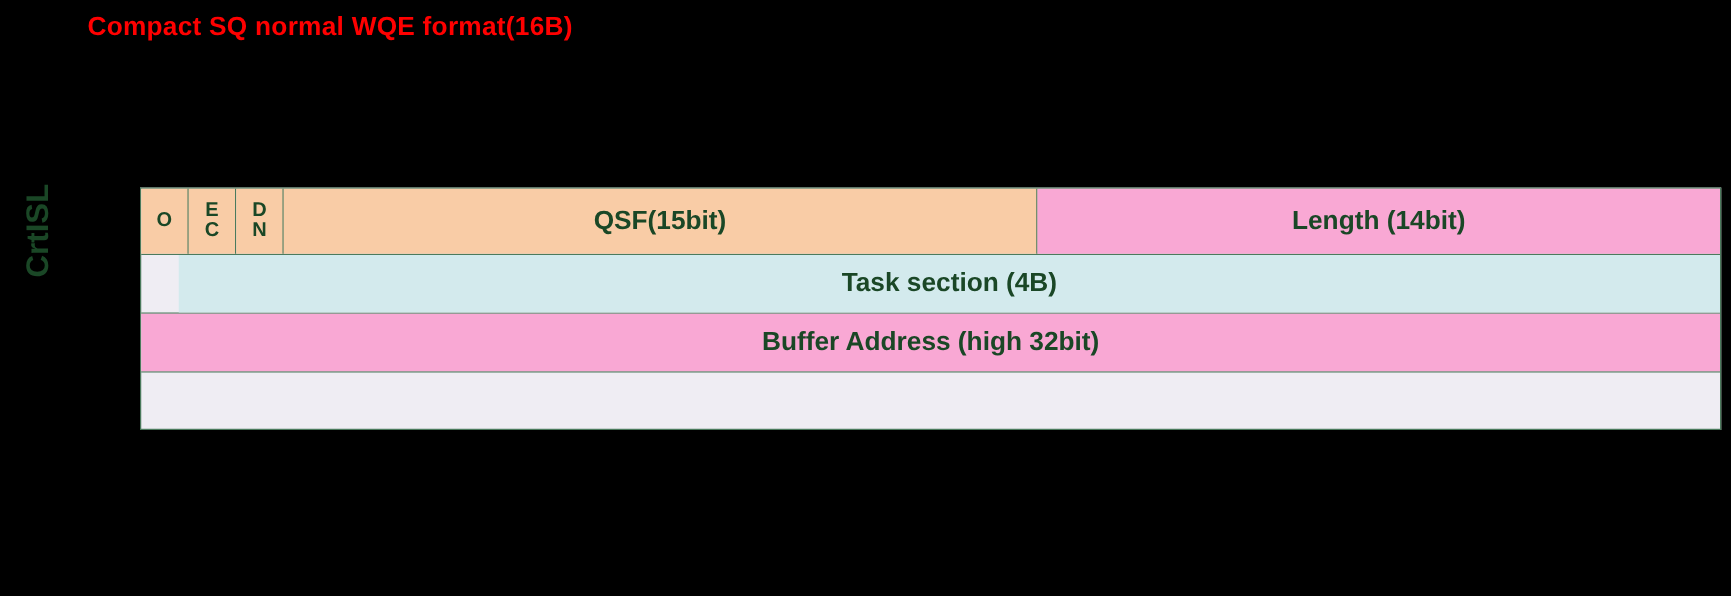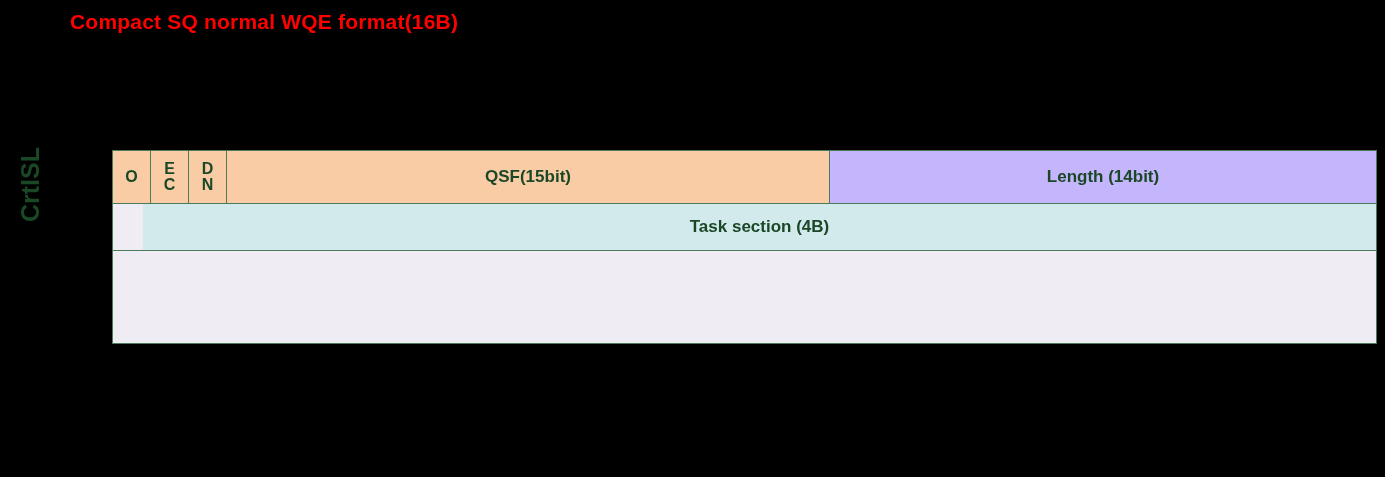--- a/index.html
+++ b/index.html
@@ -70,31 +70,31 @@
 
   .wqe-row.row-1 { border-bottom: 1px solid #4B7A5C; }
   .wqe-row.row-2 { border-bottom: 1px solid #4B7A5C; }
   .wqe-row.row-3 { border-bottom: 1px solid #4B7A5C; }
 
   .cell {
     box-sizing: border-box;
     display: flex;
     align-items: center;
     justify-content: center;
-    font-size: 17px;
+    font-size: 21px;
     font-weight: bold;
     color: #1A4726;
     text-align: center;
     line-height: 1.08;
     overflow: hidden;
   }
 
   .cell.peach { background: #F9CCA6; }
   .cell.cyan  { background: #D3EAED; }
-  .cell.gray  { background: #c4b5fd; }
+  .cell.gray  { background: #f9a8d4; }
 
   .cell.bit-flag {
     width: 38px;
     flex: 0 0 38px;
     border-right: 1px solid #4B7A5C;
     font-size: 16px;
   }
   .cell.bit-flag.stacked {
     flex-direction: column;
     line-height: 1.0;
@@ -138,15 +138,18 @@
       <span class="glyph-line">N</span>
     </div>
     <div class="cell qsf peach">QSF(15bit)</div>
     <div class="cell length gray">Length (14bit)</div>
   </div>
 
   <div class="wqe-row row-2">
     <div class="cell full cyan">Task section (4B)</div>
   </div>
 
+  <div class="wqe-row row-3">
+    <div class="cell full gray">Buffer Address (high 32bit)</div>
+  </div>
 
 
 </div>
 
 </body></html>

